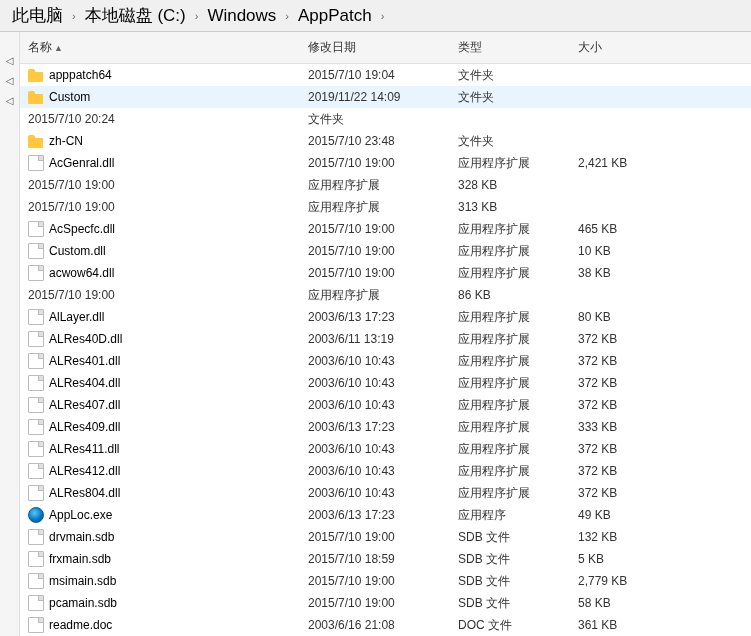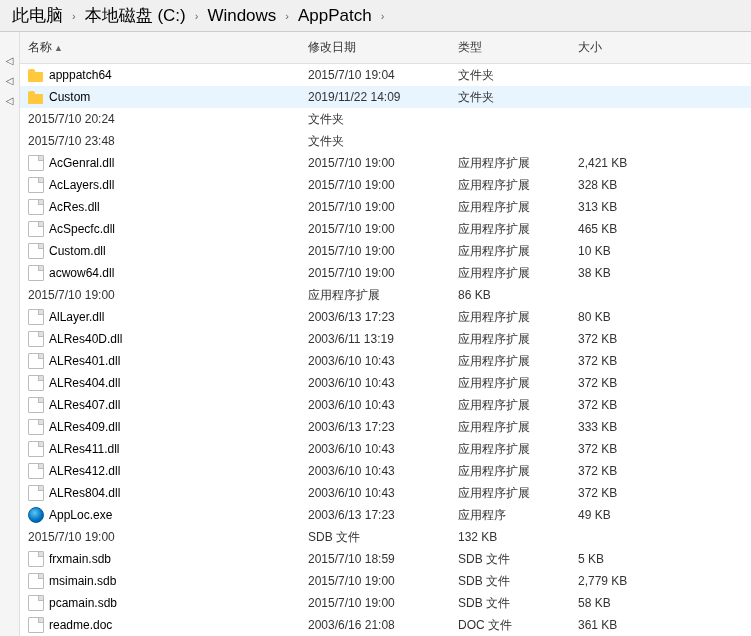--- a/index.html
+++ b/index.html
@@ -204,53 +204,48 @@
     <div class="file-date">2019/11/22 14:09</div>
     <div class="file-type">文件夹</div>
     <div class="file-size"></div>
   </div>
         <div class="file-row">
     <div class="file-date">2015/7/10 20:24</div>
     <div class="file-type">文件夹</div>
     <div class="file-size"></div>
   </div>
         <div class="file-row">
+    <div class="file-name">
+      <span class="icon" style="position:relative;width:16px;height:16px;display:inline-block;">
+              <span style="position:absolute;top:5px;left:0;width:15px;height:10px;background:#FFC83D;border-radius:0 1px 1px 1px;"></span>
+              <span style="position:absolute;top:2px;left:0;width:7px;height:4px;background:#FFC83D;border-radius:2px 2px 0 0;"></span>
+            </span>
+      <span>zh-CN</span>
+    </div>
     <div class="file-date">2015/7/10 23:48</div>
     <div class="file-type">文件夹</div>
     <div class="file-size"></div>
   </div>
         <div class="file-row">
     <div class="file-name">
       <span class="icon" style="position:relative;width:16px;height:16px;display:inline-block;background:#fff;border:1px solid #bbb;border-radius:1px;">
               <span style="position:absolute;top:0;right:0;width:5px;height:5px;border-left:1px solid #bbb;border-bottom:1px solid #bbb;background:#e0e0e0;"></span>
             </span>
       <span>AcGenral.dll</span>
     </div>
     <div class="file-date">2015/7/10 19:00</div>
     <div class="file-type">应用程序扩展</div>
     <div class="file-size">2,421 KB</div>
   </div>
         <div class="file-row">
-    <div class="file-name">
-      <span class="icon" style="position:relative;width:16px;height:16px;display:inline-block;background:#fff;border:1px solid #bbb;border-radius:1px;">
-              <span style="position:absolute;top:0;right:0;width:5px;height:5px;border-left:1px solid #bbb;border-bottom:1px solid #bbb;background:#e0e0e0;"></span>
-            </span>
-      <span>AcLayers.dll</span>
-    </div>
     <div class="file-date">2015/7/10 19:00</div>
     <div class="file-type">应用程序扩展</div>
     <div class="file-size">328 KB</div>
   </div>
         <div class="file-row">
-    <div class="file-name">
-      <span class="icon" style="position:relative;width:16px;height:16px;display:inline-block;background:#fff;border:1px solid #bbb;border-radius:1px;">
-              <span style="position:absolute;top:0;right:0;width:5px;height:5px;border-left:1px solid #bbb;border-bottom:1px solid #bbb;background:#e0e0e0;"></span>
-            </span>
-      <span>AcRes.dll</span>
-    </div>
     <div class="file-date">2015/7/10 19:00</div>
     <div class="file-type">应用程序扩展</div>
     <div class="file-size">313 KB</div>
   </div>
         <div class="file-row">
     <div class="file-name">
       <span class="icon" style="position:relative;width:16px;height:16px;display:inline-block;background:#fff;border:1px solid #bbb;border-radius:1px;">
               <span style="position:absolute;top:0;right:0;width:5px;height:5px;border-left:1px solid #bbb;border-bottom:1px solid #bbb;background:#e0e0e0;"></span>
             </span>
       <span>AcSpecfc.dll</span>
@@ -388,20 +383,26 @@
         <div class="file-row">
     <div class="file-name">
       <span class="icon" style="width:16px;height:16px;display:inline-block;border-radius:50%;background:radial-gradient(circle at 40% 35%, #5bc8f5, #0070c0 60%, #004a8f);border:1px solid #0060a0;"></span>
       <span>AppLoc.exe</span>
     </div>
     <div class="file-date">2003/6/13 17:23</div>
     <div class="file-type">应用程序</div>
     <div class="file-size">49 KB</div>
   </div>
         <div class="file-row">
+    <div class="file-name">
+      <span class="icon" style="position:relative;width:16px;height:16px;display:inline-block;background:#fff;border:1px solid #bbb;border-radius:1px;">
+              <span style="position:absolute;top:0;right:0;width:5px;height:5px;border-left:1px solid #bbb;border-bottom:1px solid #bbb;background:#e0e0e0;"></span>
+            </span>
+      <span>drvmain.sdb</span>
+    </div>
     <div class="file-date">2015/7/10 19:00</div>
     <div class="file-type">SDB 文件</div>
     <div class="file-size">132 KB</div>
   </div>
         <div class="file-row">
     <div class="file-name">
       <span class="icon" style="position:relative;width:16px;height:16px;display:inline-block;background:#fff;border:1px solid #bbb;border-radius:1px;">
               <span style="position:absolute;top:0;right:0;width:5px;height:5px;border-left:1px solid #bbb;border-bottom:1px solid #bbb;background:#e0e0e0;"></span>
             </span>
       <span>frxmain.sdb</span>

